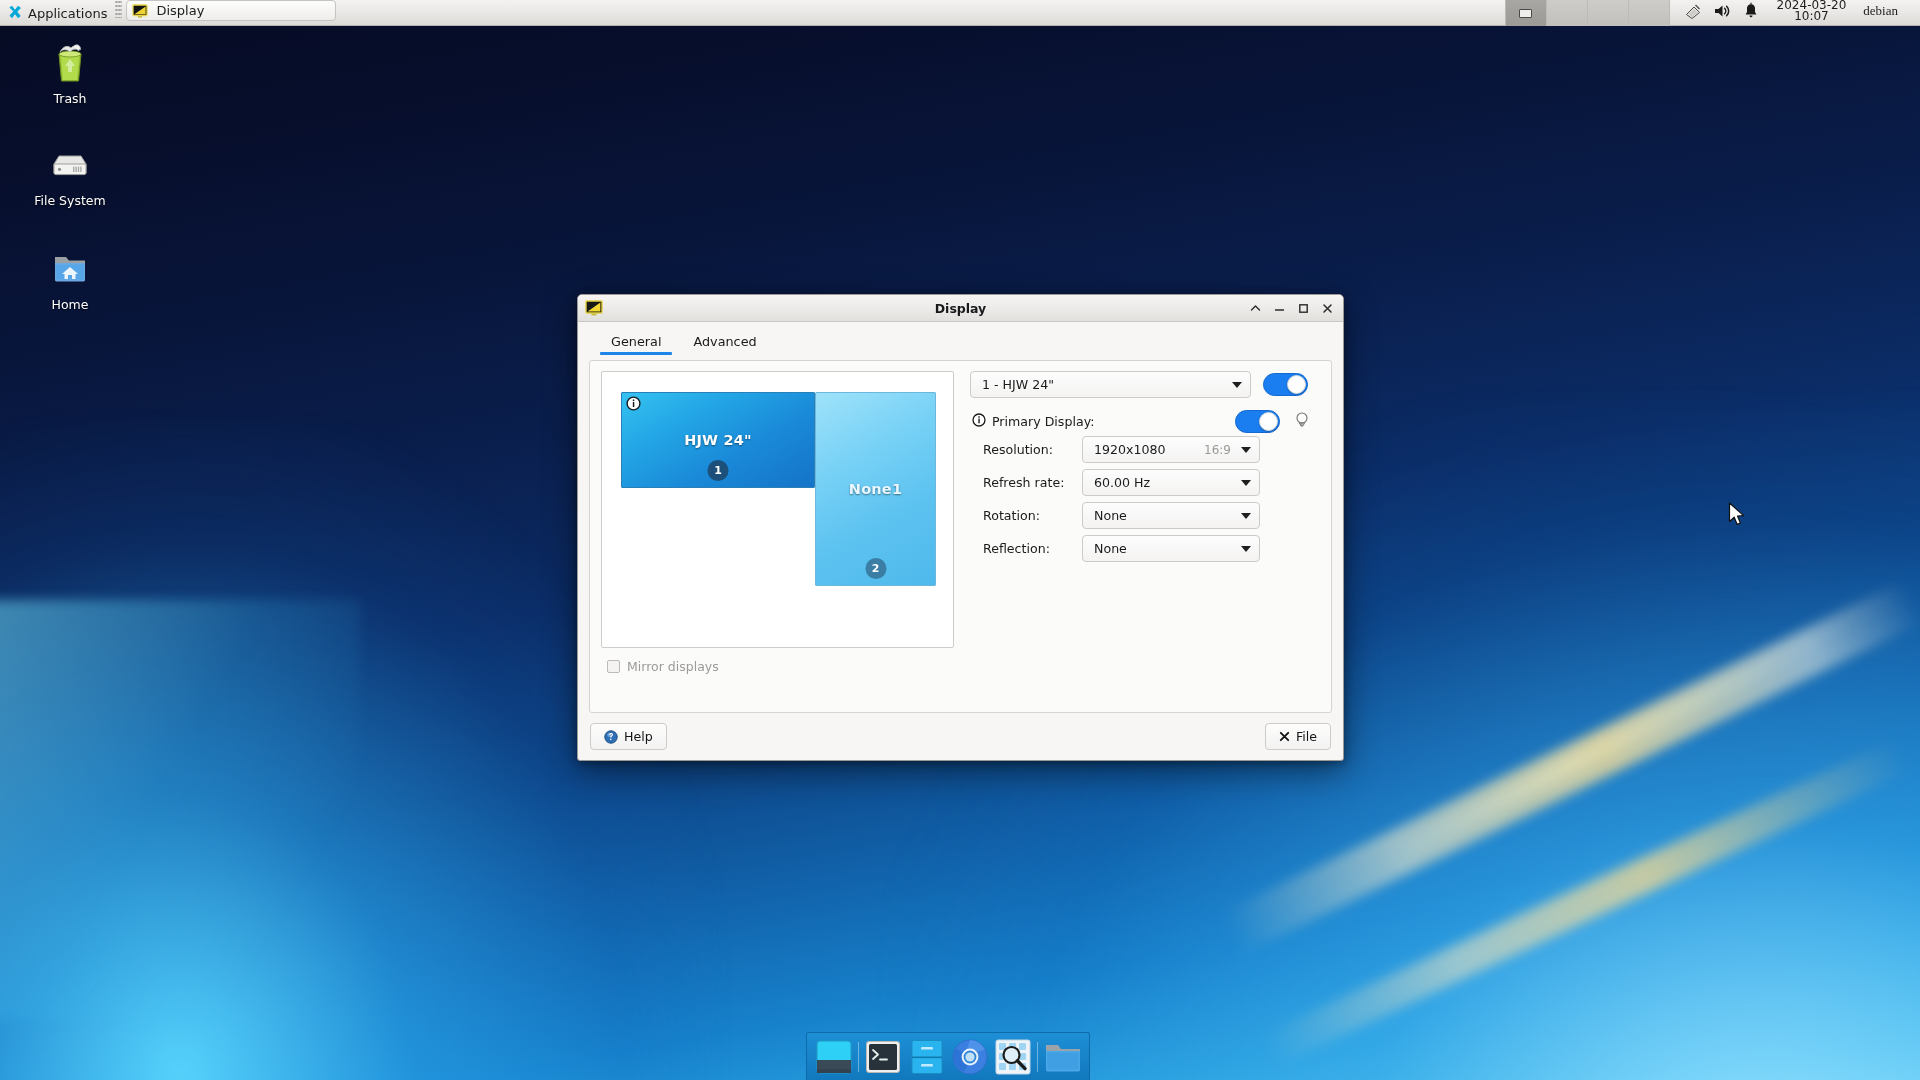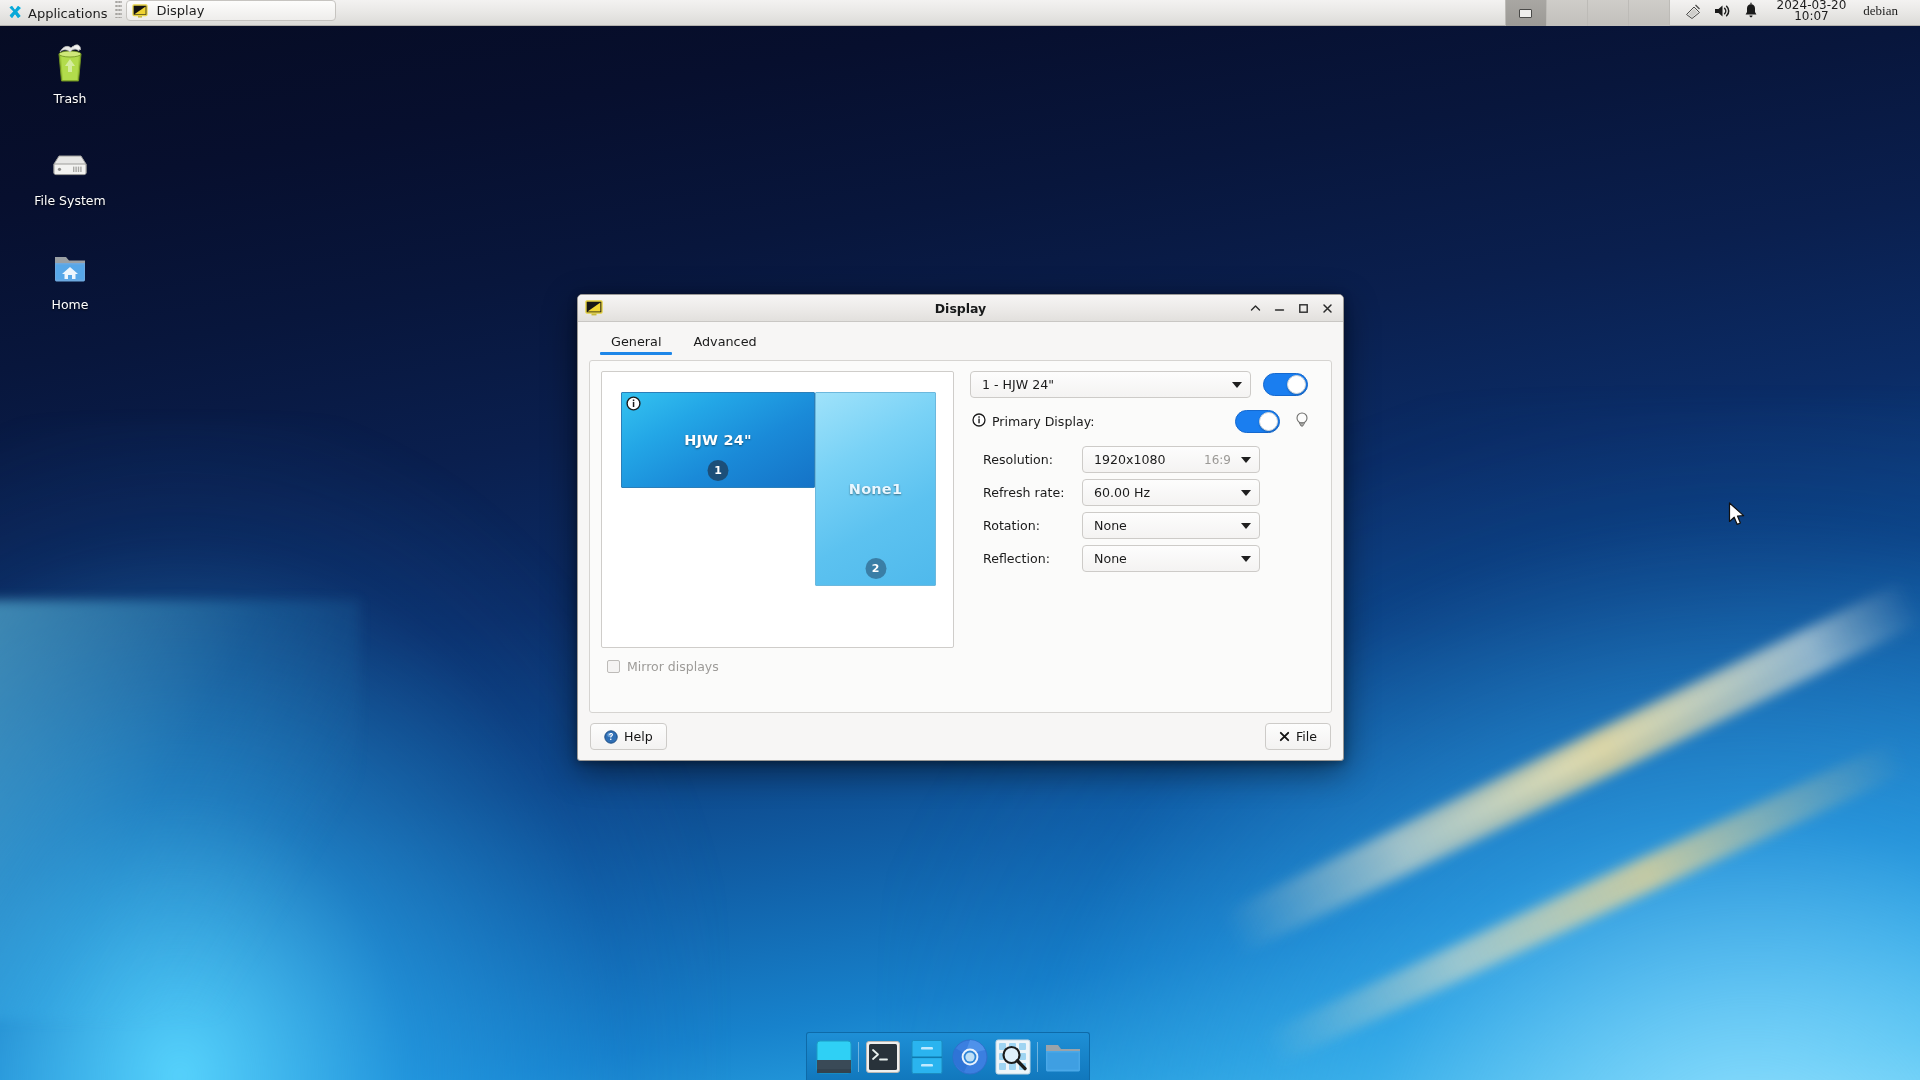--- a/index.html
+++ b/index.html
@@ -307,21 +307,20 @@
   .toggle .knob {
     position: absolute; top: 1px; right: 1px;
     width: 19px; height: 19px; border-radius: 50%;
     background: #ffffff;
     border: 1px solid #cfd6dc;
     box-shadow: 0 1px 2px rgba(0,0,0,0.22);
   }
 
   .primary-row {
     display: flex; align-items: center;
-    margin-bottom: 10px;
     padding-left: 2px;
   }
   .primary-label {
     display: flex; align-items: center; gap: 6px;
     font-size: 12.6px; color: #1b1b1b;
   }
   .primary-ctrls {
     margin-left: auto; display: flex; align-items: center; gap: 14px;
     padding-right: 10px;
   }

